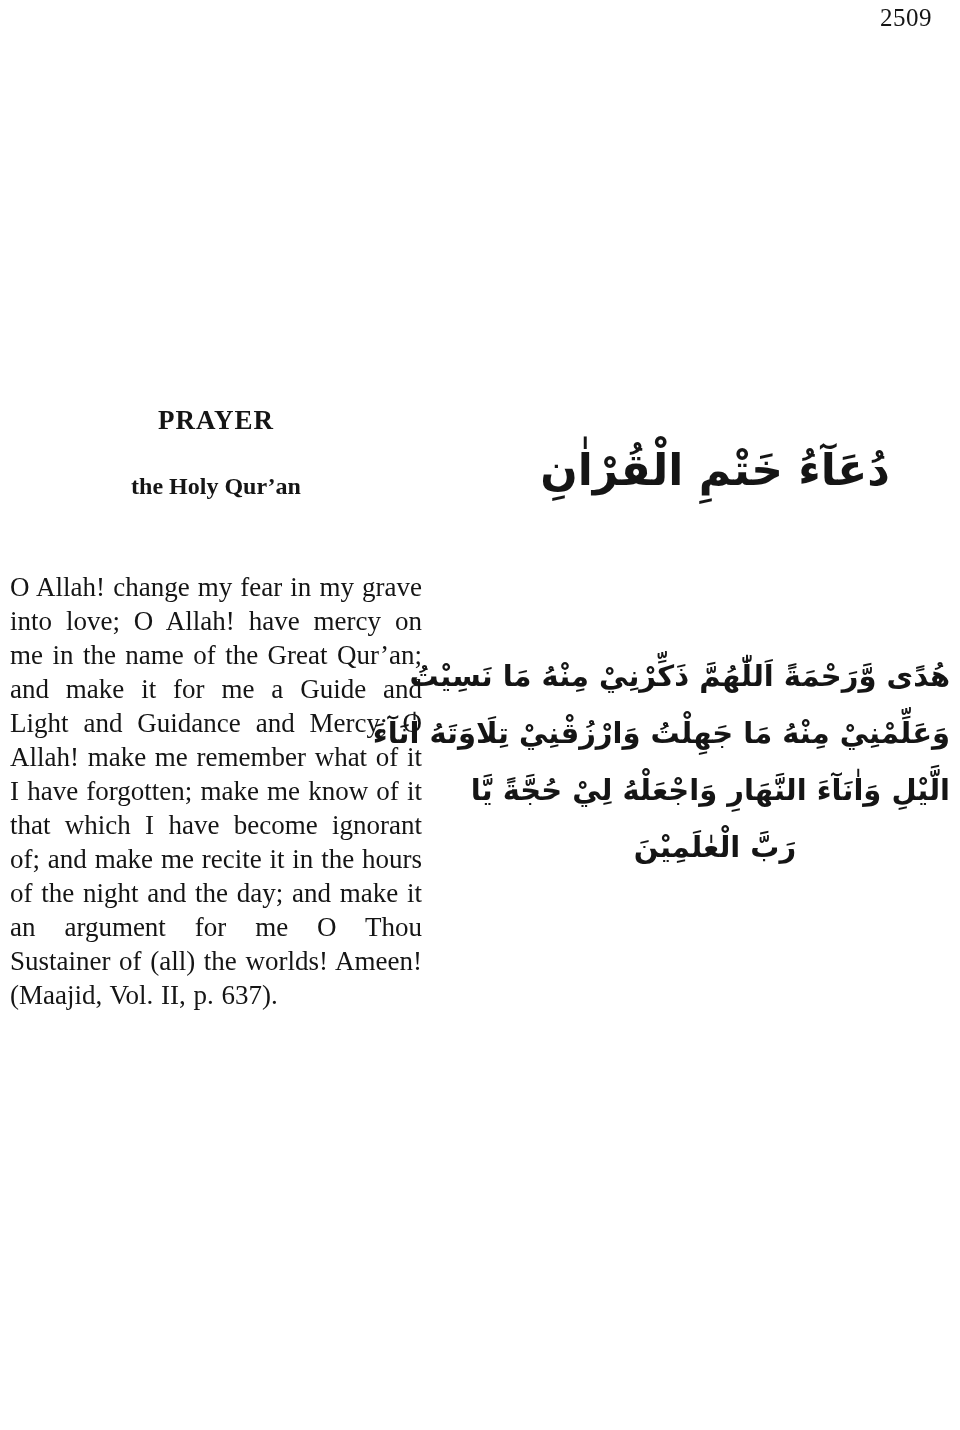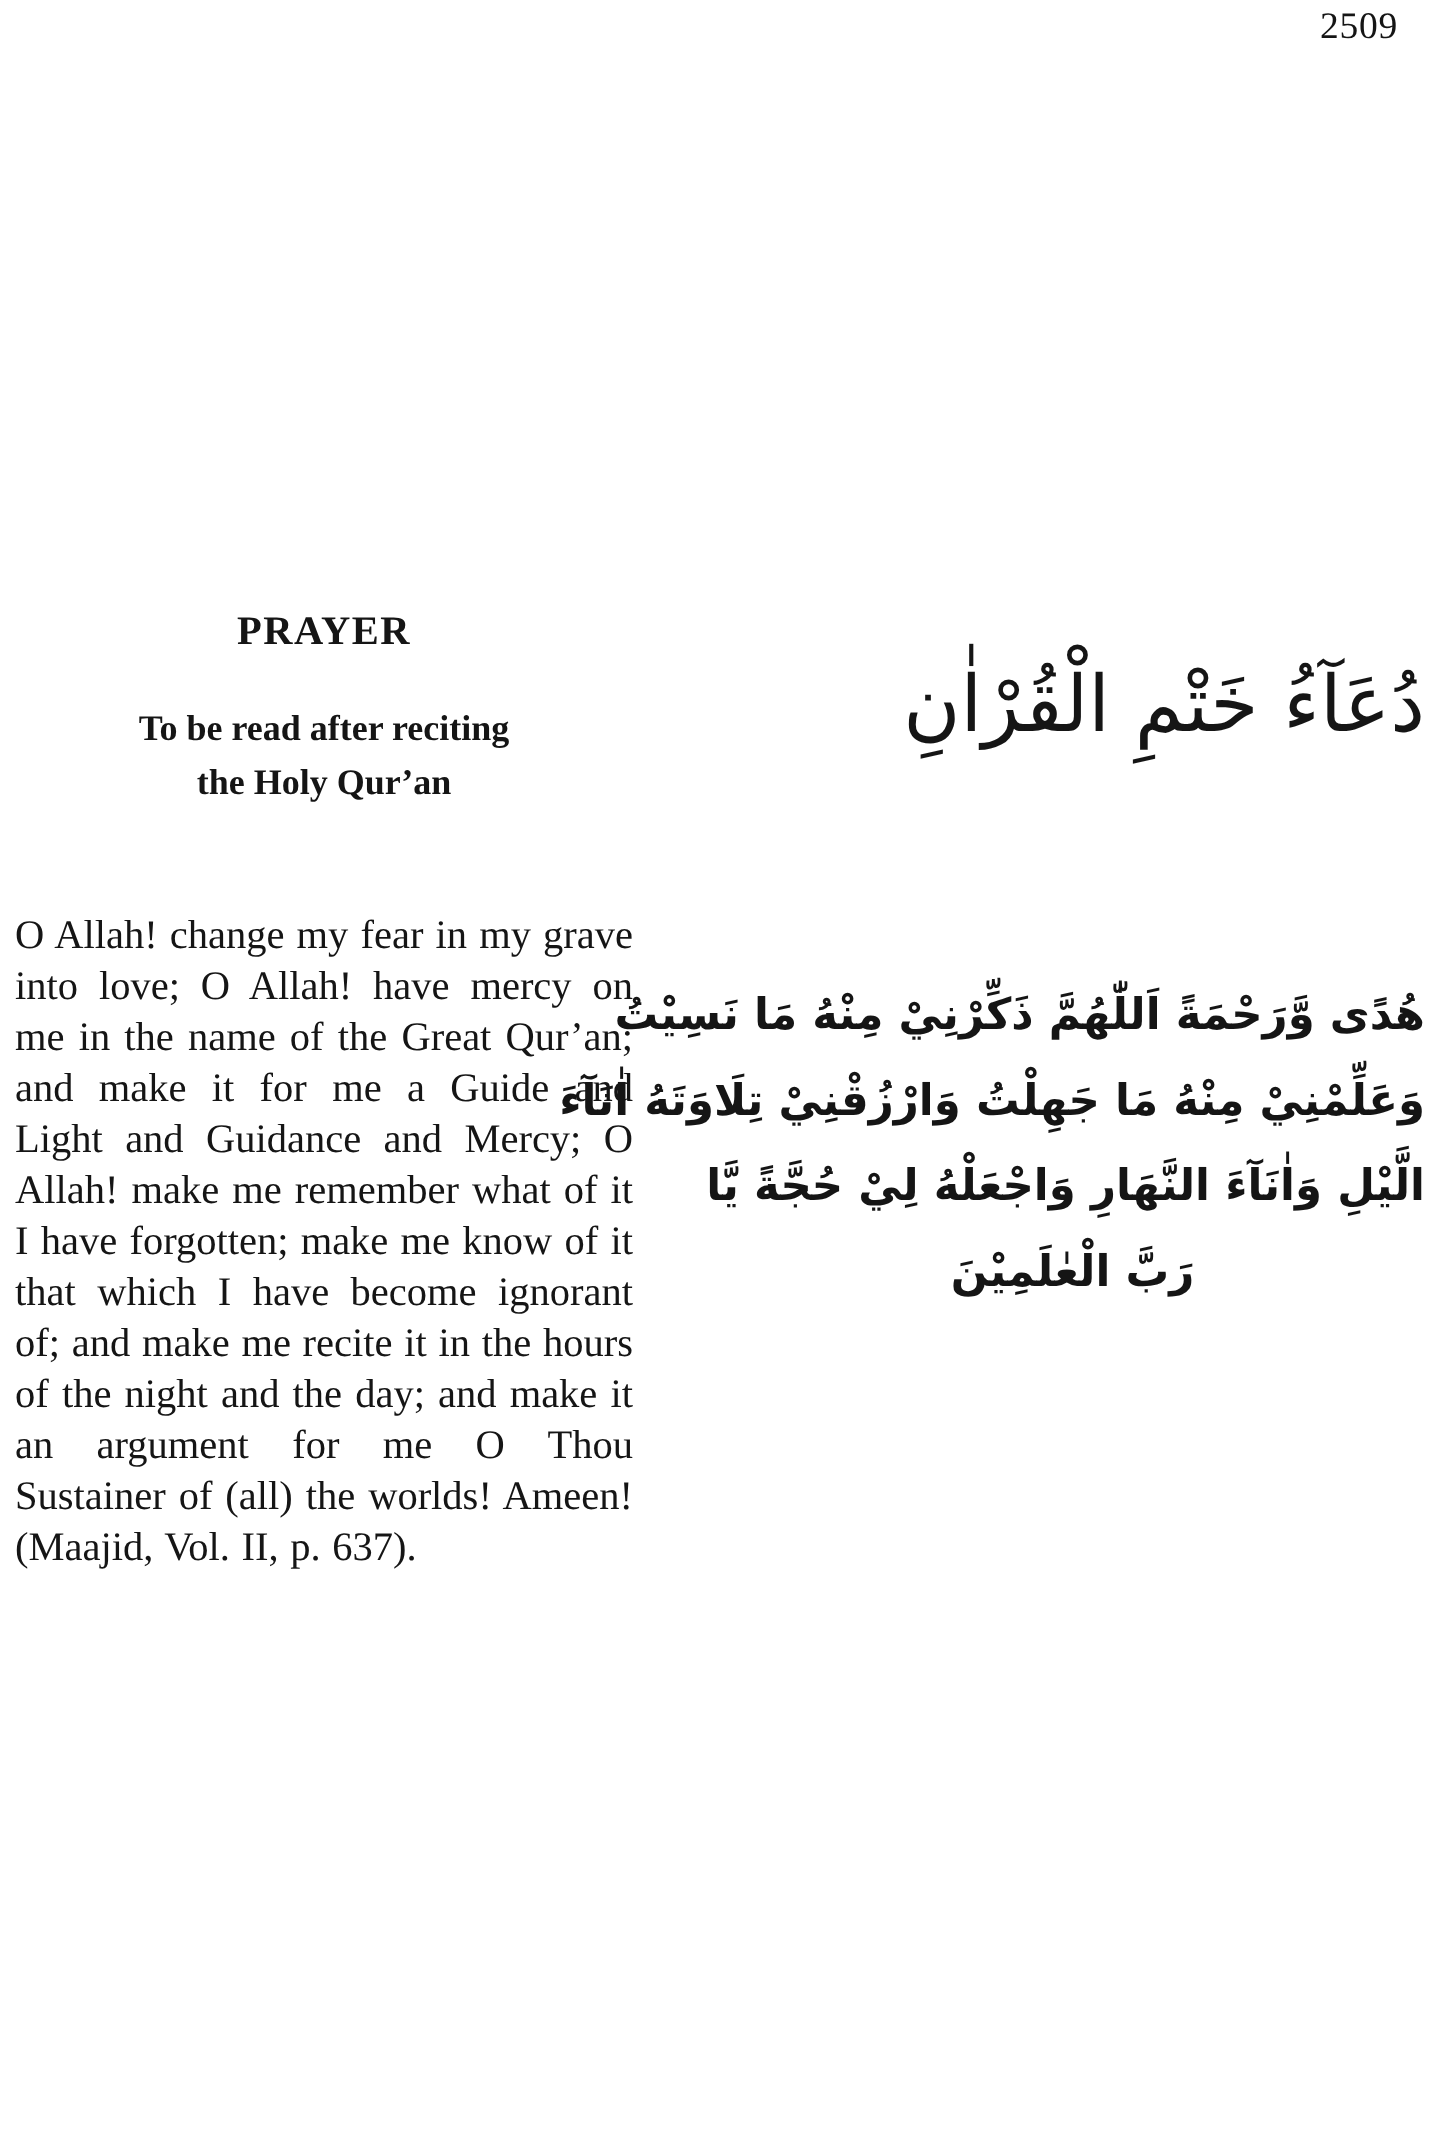--- a/index.html
+++ b/index.html
@@ -58,22 +58,23 @@
   
   .right-col {
     position: absolute;
     left: 480px;
     top: 430px;
     width: 470px;
     direction: rtl;
     font-family: "DejaVu Sans", sans-serif;
   }
   .arabic-title {
-    font-size: 52px;
-    font-weight: normal;
+    text-align: center;
+    font-size: 44px;
+    font-weight: bold;
     line-height: 80px;
   }
   .arabic-body {
     margin-top: 138px;
     font-size: 29px;
     font-weight: bold;
   }
   .arabic-body > div {
     text-align: center;
     line-height: 57px;
@@ -84,21 +85,20 @@
 <body>
 
 <div class="page">
 
   <div class="page-number">2509</div>
 
   <div class="left-col">
     <h1 class="heading">PRAYER</h1>
 
     <div class="subtitle">
-        <div>To be read after reciting</div>
         <div>the Holy Qur’an</div>
       </div>
 
     <p class="body-text">O Allah! change my fear in my grave into love; O Allah! have mercy on me in the name of the Great Qur’an; and make it for me a Guide and Light and Guidance and Mercy; O Allah! make me remember what of it I have forgotten; make me know of it that which I have become ignorant of; and make me recite it in the hours of the night and the day; and make it an argument for me O Thou Sustainer of (all) the worlds! Ameen! (Maajid, Vol. II, p. 637).</p>
   </div>
 
   <div class="right-col">
     <div class="arabic-title" dir="rtl">دُعَآءُ خَتْمِ الْقُرْاٰنِ</div>
 
     <div class="arabic-body" dir="rtl">

